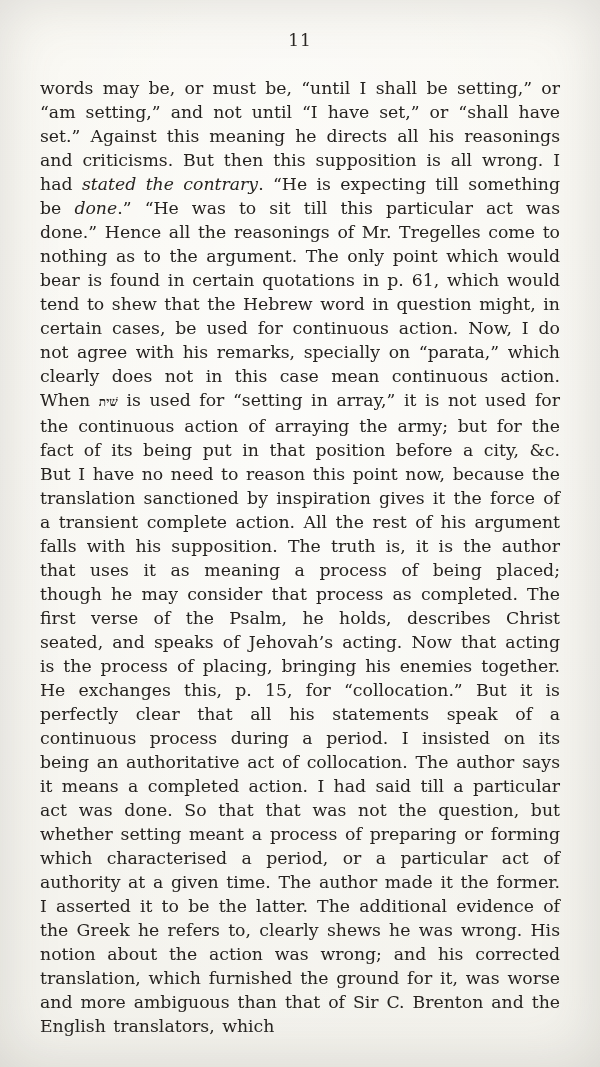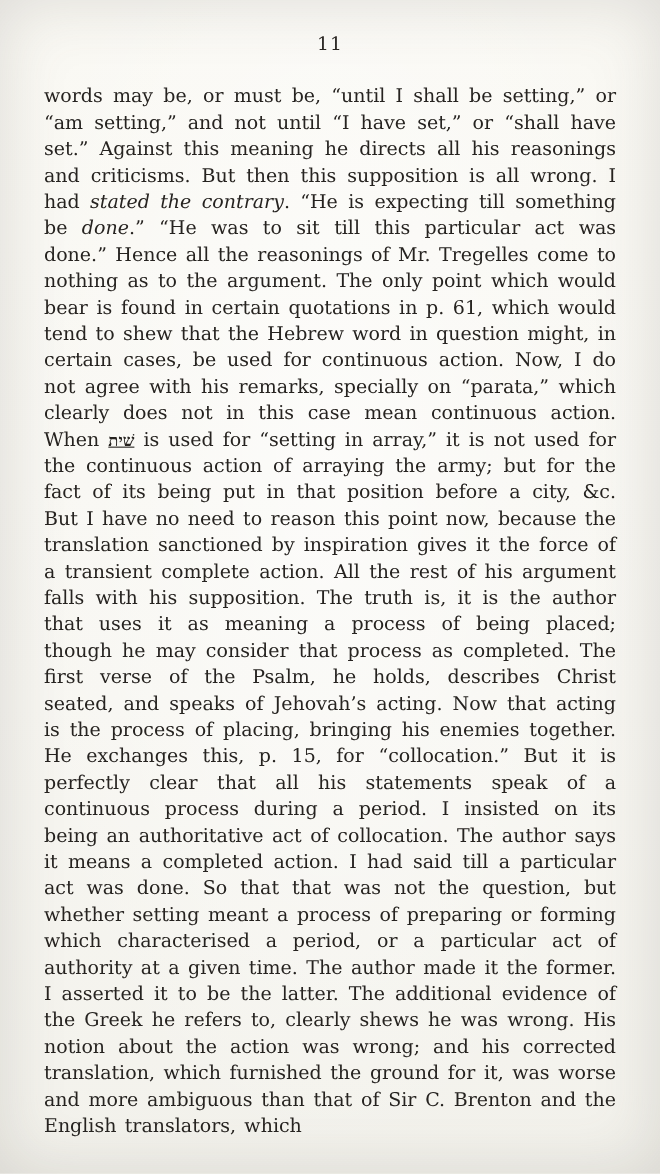--- a/index.html
+++ b/index.html
@@ -40,22 +40,21 @@
     font-size: 17.3px;
     line-height: 24px;
     text-align: justify;
     word-spacing: 2px;
     color: #262320;
   }
   .body-text i {
   }
   .hebrew {
     font-weight: bold;
-    font-size: 15px;
-    text-decoration: underline;
+    font-size: 12px;
   }
 </style>
 </head>
 <body>
 
 <div class="page">
   <div class="page-number">11</div>
 
   <p class="body-text"><span>words may be, or must be, “until I shall be setting,” or “am setting,” and not until “I have set,” or “shall have set.”  Against this meaning he directs all his reasonings and criticisms.  But then this supposition is all wrong.  I had </span><i>stated the contrary</i><span>.  “He is expecting till something be </span><i>done</i><span>.”  “He was to sit till this particular act was done.”  Hence all the reasonings of Mr. Tregelles come to nothing as to the argument.  The only point which would bear is found in certain quotations in p. 61, which would tend to shew that the Hebrew word in question might, in certain cases, be used for continuous action.  Now, I do not agree with his remarks, specially on “parata,” which clearly does not in this case mean continuous action.  When </span><span class="hebrew">שׁית</span><span> is used for “setting in array,” it is not used for the continuous action of arraying the army; but for the fact of its being put in that position before a city, &amp;c.  But I have no need to reason this point now, because the translation sanctioned by inspiration gives it the force of a transient complete action.  All the rest of his argument falls with his supposition.  The truth is, it is the author that uses it as meaning a process of being placed; though he may consider that process as completed.  The first verse of the Psalm, he holds, describes Christ seated, and speaks of Jehovah’s acting.  Now that acting is the process of placing, bringing his enemies together.  He exchanges this, p. 15, for “collocation.”  But it is perfectly clear that all his statements speak of a continuous process during a period.  I insisted on its being an authoritative act of collocation.  The author says it means a completed action.  I had said till a particular act was done.  So that that was not the question, but whether setting meant a process of preparing or forming which characterised a period, or a particular act of authority at a given time.  The author made it the former.  I asserted it to be the latter.  The additional evidence of the Greek he refers to, clearly shews he was wrong.  His notion about the action was wrong; and his corrected translation, which furnished the ground for it, was worse and more ambiguous than that of Sir C. Brenton and the English translators, which</span></p>
 

